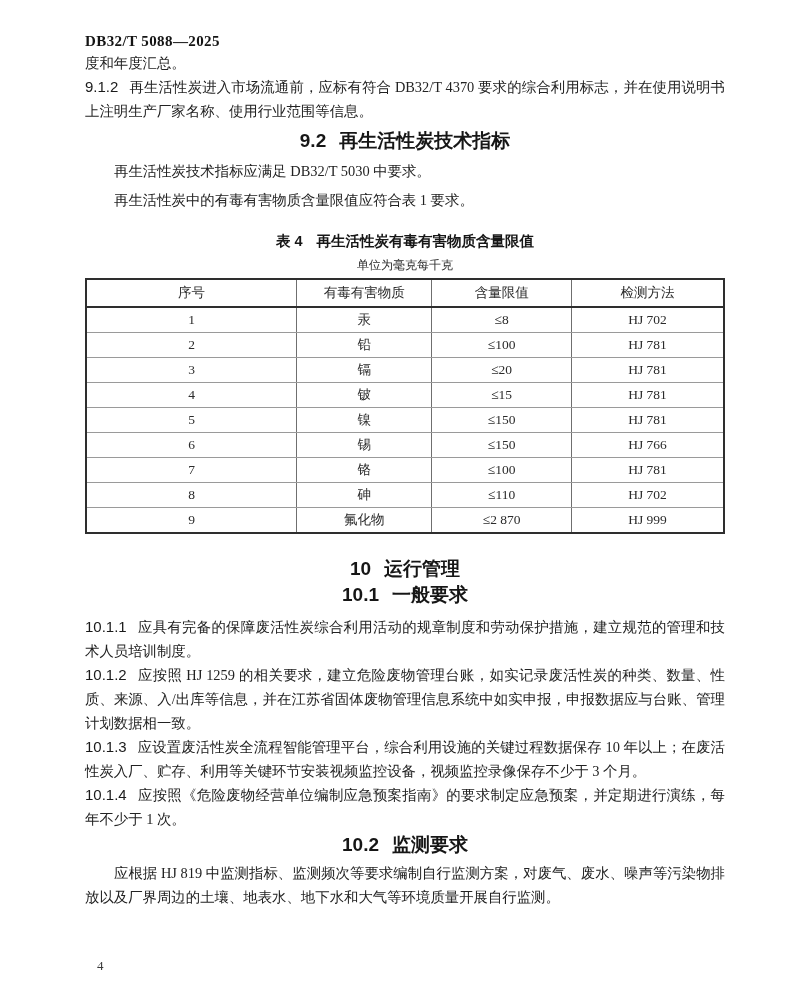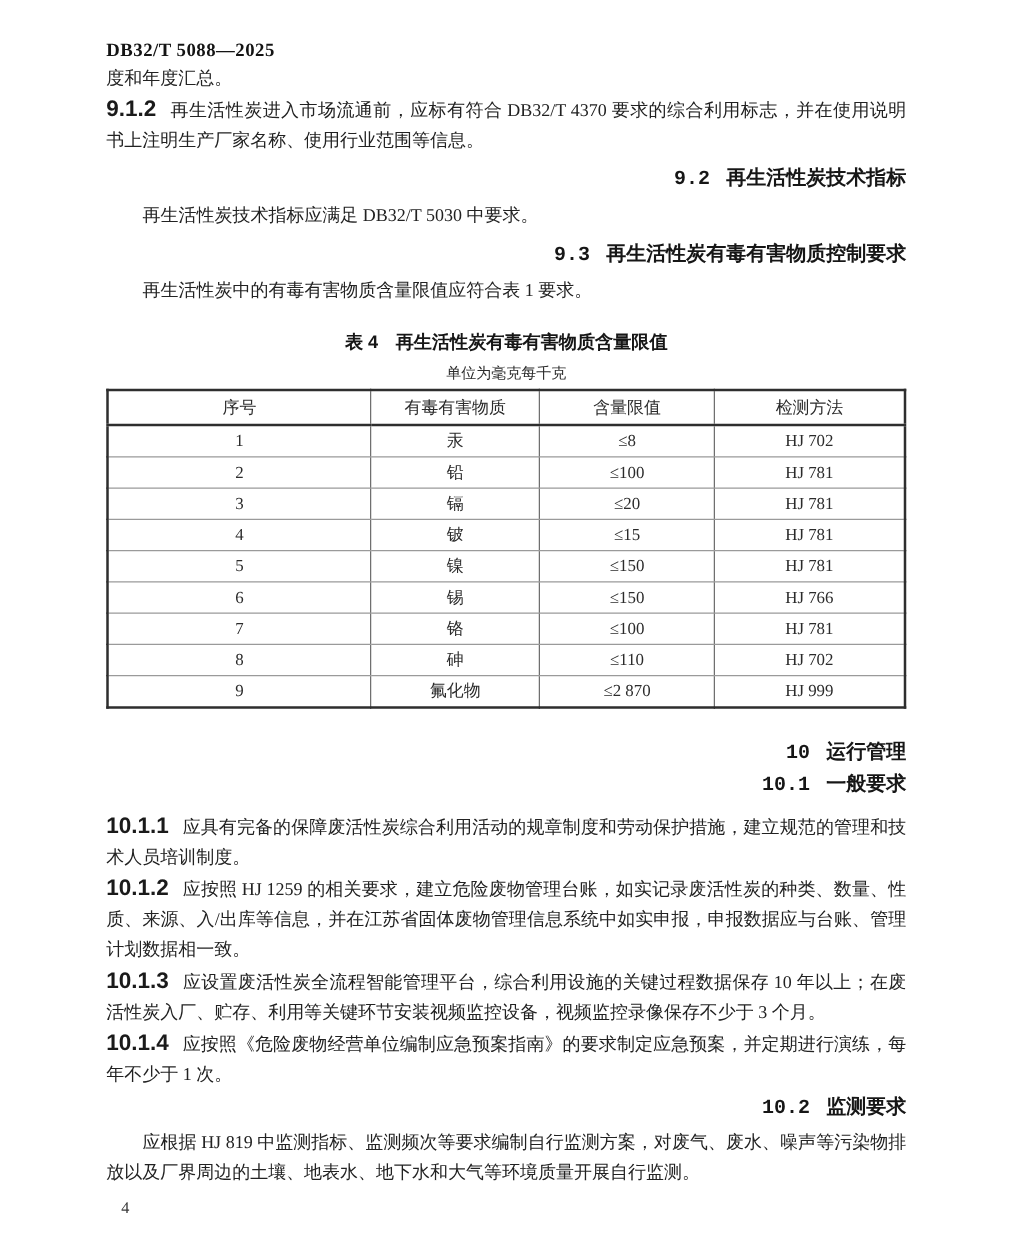--- a/index.html
+++ b/index.html
@@ -19,27 +19,27 @@
     font-weight: 700; font-size: 15px; line-height: 20px;
     letter-spacing: 0.4px; color: #141414; height: 20px;
   }
   .body-p {
     font-size: 14.4px; line-height: 24px;
     text-align: justify; margin: 0; color: #222;
   }
   .indent { text-indent: 29px; }
   .clause-num {
     font-family: "Liberation Sans", "DejaVu Sans", sans-serif;
-    font-weight: 700; font-size: 18px; padding-right: 11px;
+    font-weight: 400; font-size: 15px; padding-right: 11px;
     color: #1a1a1a;
   }
   .heading {
-    font-family: Liberation Mono, monospace;
-    font-weight: 700; font-size: 16px; line-height: 24px;
-    margin: 0; color: #161616; text-align: right;
+    font-family: Liberation Sans, sans-serif;
+    font-weight: 700; font-size: 19px; line-height: 24px;
+    margin: 0; color: #161616; text-align: center;
   }
   .heading .h-num { padding-right: 13px; }
   .h92  { margin-top: 6px; }
   .p92  { margin-top: 6px; }
   .h93  { margin-top: 7px; }
   .p93  { margin-top: 5px; }
   .tbl-caption {
     font-family: "Liberation Sans", "DejaVu Sans", sans-serif;
     font-weight: 700; font-size: 14.5px; line-height: 24px;
     text-align: center; margin-top: 17px; color: #161616;
@@ -84,21 +84,20 @@
   <div class="doc-header">DB32/T 5088—2025</div>
 
   <p class="body-p">度和年度汇总。</p>
 
   <p class="body-p"><span class="clause-num">9.1.2</span><span>再生活性炭进入市场流通前，应标有符合 DB32/T 4370 要求的综合利用标志，并在使用说明书上注明生产厂家名称、使用行业范围等信息。</span></p>
 
   <p class="heading h92"><span class="h-num">9.2</span><span>再生活性炭技术指标</span></p>
 
   <p class="body-p indent p92">再生活性炭技术指标应满足 DB32/T 5030 中要求。</p>
 
-  <p class="heading h93"><span class="h-num">9.3</span><span>再生活性炭有毒有害物质控制要求</span></p>
 
   <p class="body-p indent p93">再生活性炭中的有毒有害物质含量限值应符合表 1 要求。</p>
 
   <div class="tbl-caption"><span class="caption-label">表 4</span><span>再生活性炭有毒有害物质含量限值</span></div>
 
   <div class="unit-note">单位为毫克每千克</div>
 
   <table class="limits">
     <colgroup>
       <col style="width:33%">

